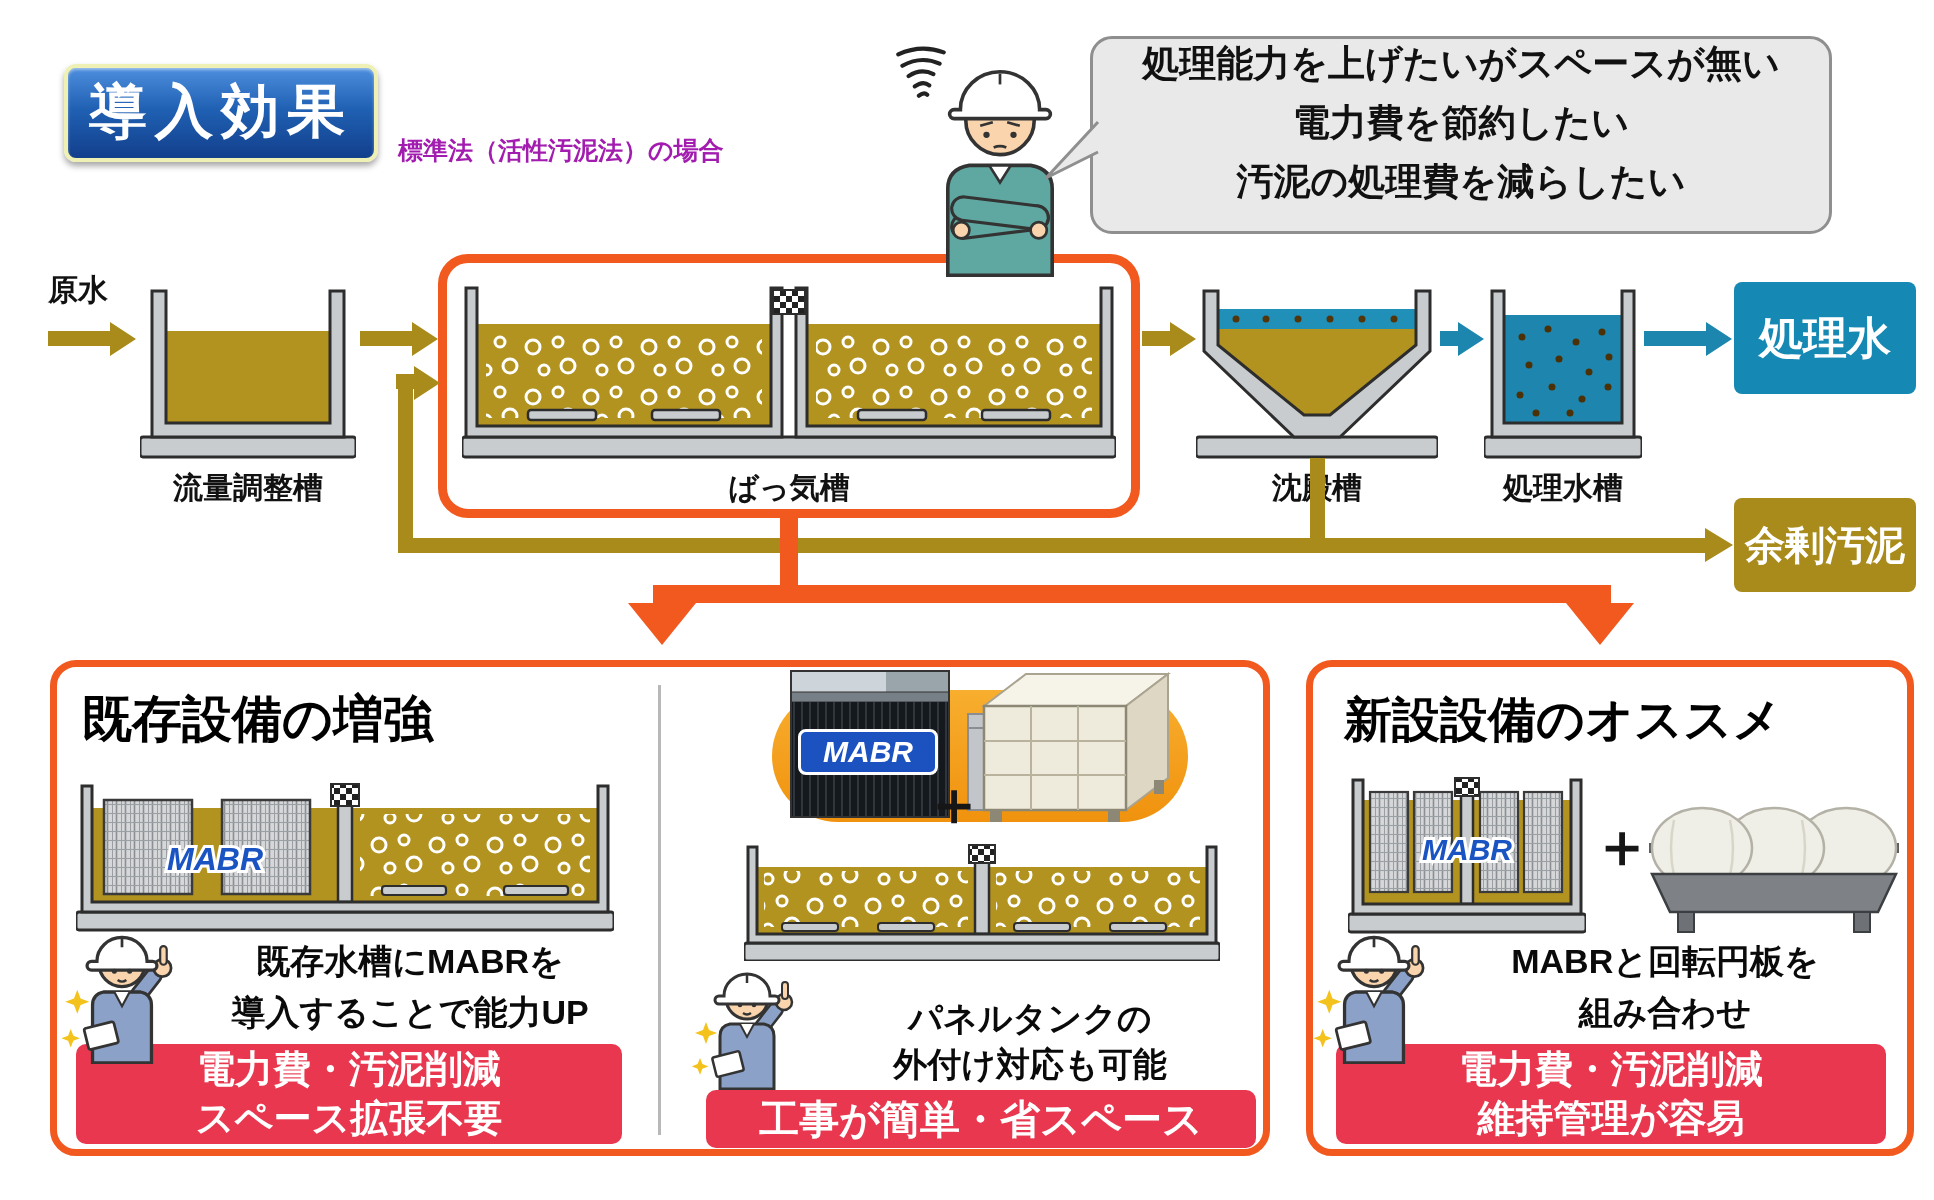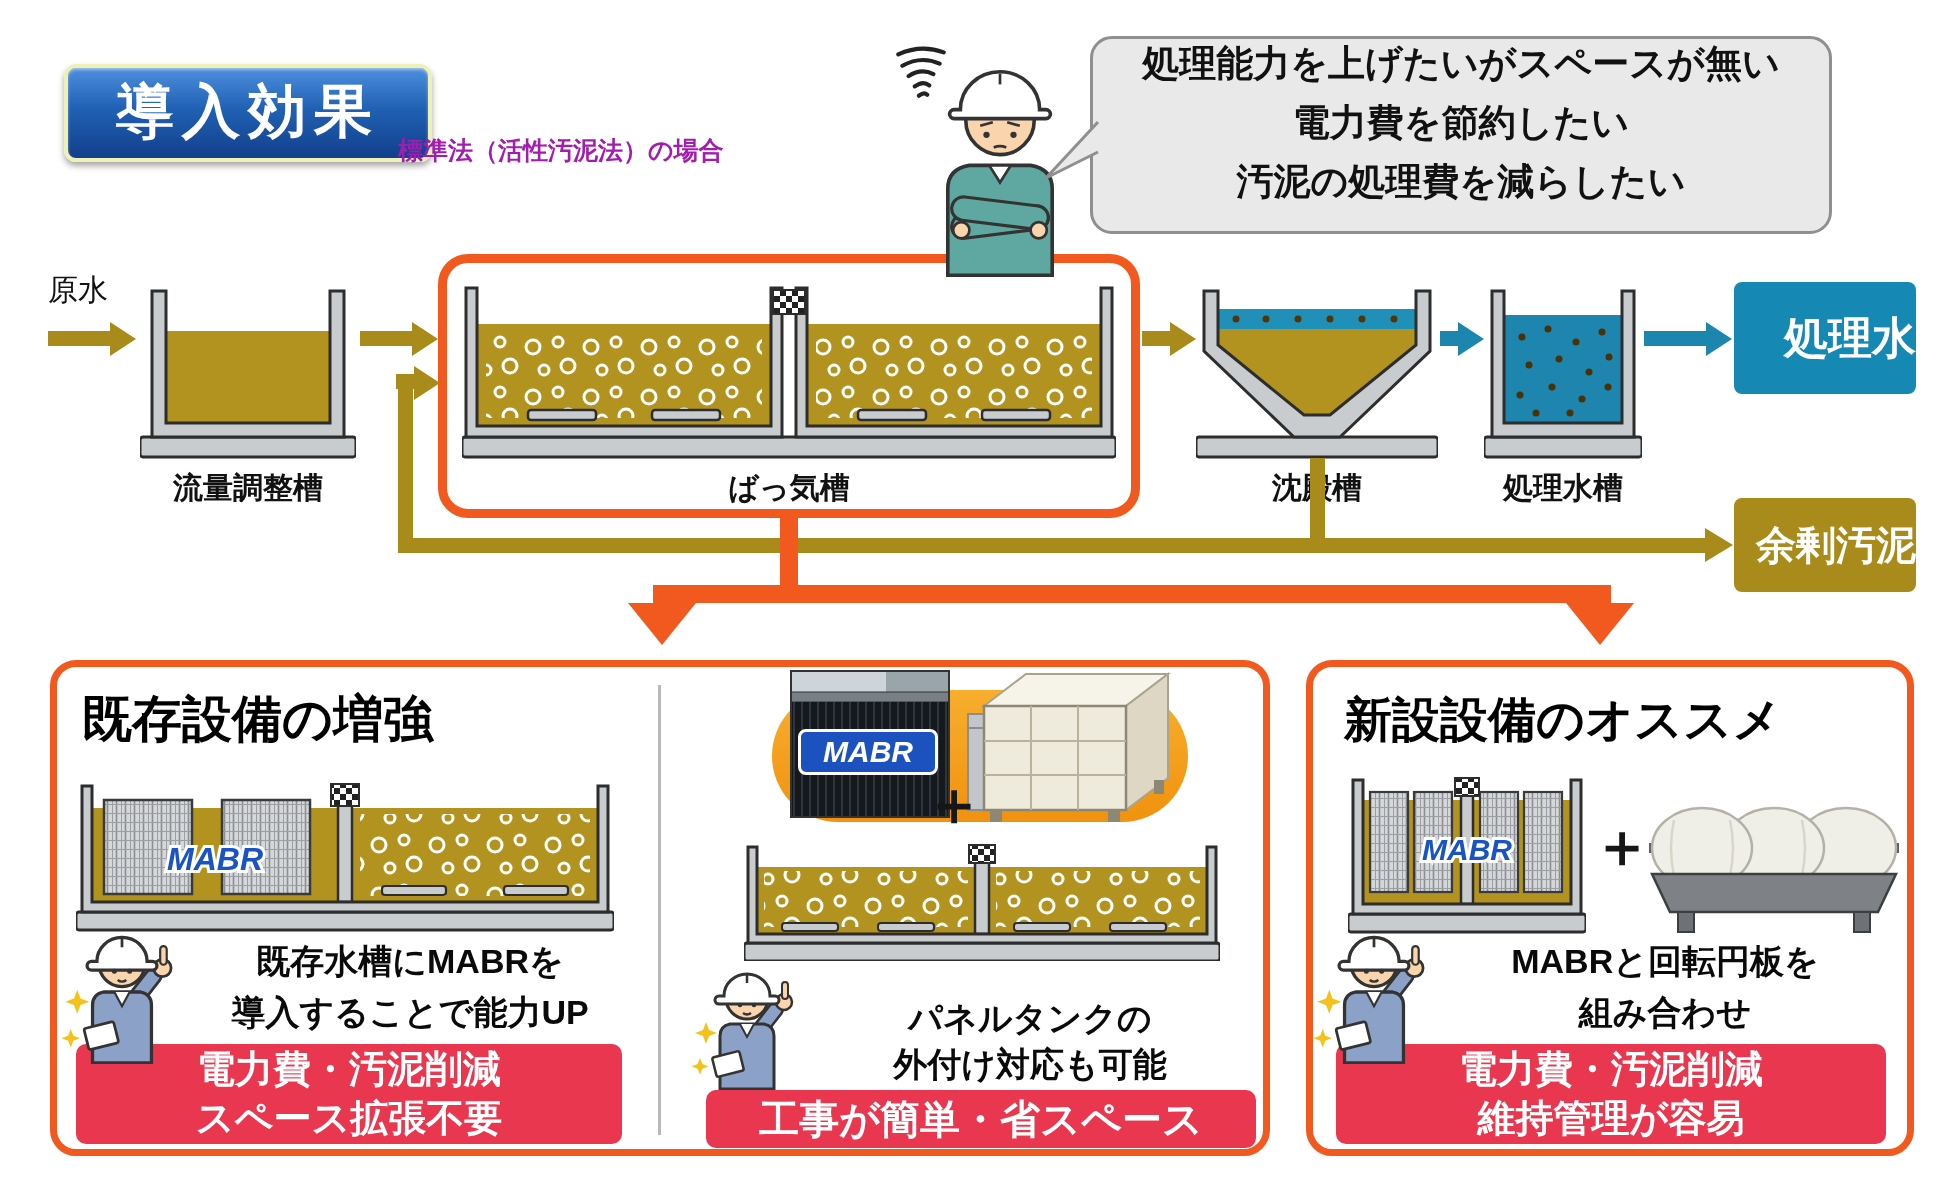--- a/index.html
+++ b/index.html
@@ -1,38 +1,38 @@
 <!DOCTYPE html>
 <html><head>
 <meta charset="utf-8">
 <style>
 *{margin:0;padding:0;box-sizing:border-box}
 body{font-family:"Liberation Sans","DejaVu Sans",sans-serif;background:#fff}
 .stage{position:relative;width:1934px;height:1200px;background:#fff;overflow:hidden}
 .abs{position:absolute}
-.badge{position:absolute;left:64px;top:64px;width:368px;height:98px;
+.badge{position:absolute;left:64px;top:64px;width:314px;height:98px;
  background:linear-gradient(180deg,#4d8ede 0%,#2061b4 45%,#123f8c 100%);
  border:4px solid #eef0b4;border-radius:12px;
  box-shadow:0 4px 6px rgba(0,0,0,.35), inset 0 2px 3px rgba(255,255,255,.45);
  color:#fff;font-size:58px;font-weight:900;text-align:center;line-height:86px;letter-spacing:8px}
 .subtitle{position:absolute;left:398px;top:134px;font-size:25px;font-weight:700;color:#a21caf}
 .bubble{position:absolute;left:1090px;top:36px;width:742px;height:198px;background:#e9e9e9;
  border:3px solid #8f8f8f;border-radius:22px;display:flex;flex-direction:column;justify-content:flex-start;
  gap:9px;text-align:center;font-size:37px;font-weight:700;color:#111;z-index:5}
 .tail{position:absolute;left:1042px;top:118px;z-index:6}
 .hline{position:absolute;height:15px}
 .vline{position:absolute;width:15px}
 .olive{background:#a98b1b}
 .blue{background:#1d86af}
 .orangeline{background:#f1591f}
 .ah-r{position:absolute;width:0;height:0;border-top:17px solid transparent;border-bottom:17px solid transparent}
 .ah-d{position:absolute;width:0;height:0;border-left:34px solid transparent;border-right:34px solid transparent;border-top:42px solid #f1591f}
 .tanklabel{position:absolute;width:240px;font-size:30px;font-weight:700;color:#111;text-align:center}
-.smalllabel{position:absolute;font-size:30px;font-weight:400;color:#111}
-.flowbox{position:absolute;color:#fff;font-weight:900;text-align:right;border-radius:8px}
+.smalllabel{position:absolute;font-size:30px;font-weight:700;color:#111}
+.flowbox{position:absolute;color:#fff;font-weight:900;text-align:center;border-radius:8px}
 .highlight{position:absolute;left:438px;top:254px;width:702px;height:264px;border:9px solid #f1591f;border-radius:30px}
 .panel{position:absolute;border:7px solid #f1591f;border-radius:26px;background:#fff}
 .divider{position:absolute;left:658px;top:685px;width:3px;height:450px;background:#b8b8b8}
 .ptitle{position:absolute;font-weight:800;color:#000000}
 .desc{position:absolute;font-weight:800;color:#0a0a0a;text-align:center;font-size:34px;line-height:1.5}
 .banner{position:absolute;background:#e8374e;border-radius:10px;color:#fff;font-weight:800;text-align:center;
  display:flex;flex-direction:column;justify-content:center;line-height:1.3}
 .capsule{position:absolute;left:772px;top:690px;width:416px;height:132px;border-radius:66px;
  background:linear-gradient(180deg,#f8ae2e,#f0920e)}
 .mabrtag{position:absolute;left:798px;top:729px;width:140px;height:46px;background:#1b52c0;border:3px solid #fff;

